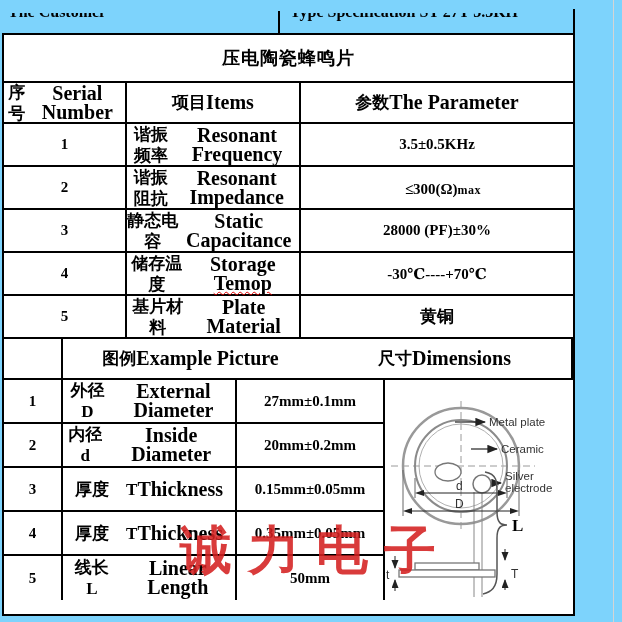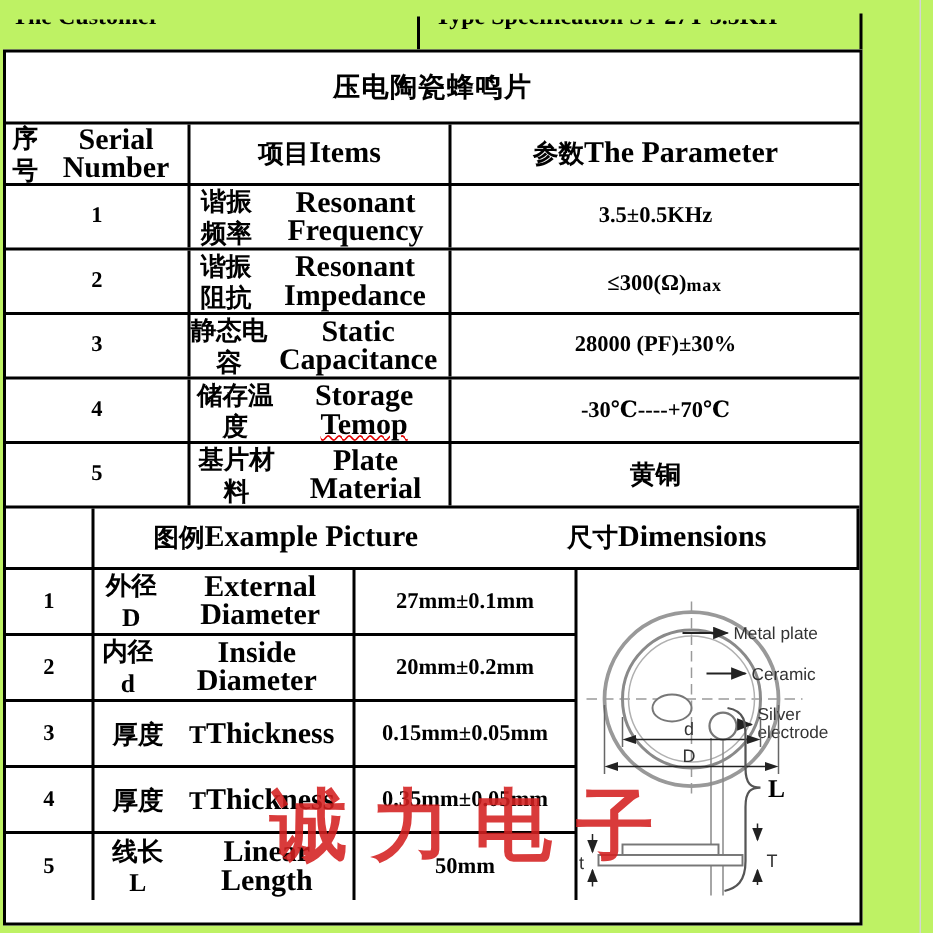--- a/index.html
+++ b/index.html
@@ -1,17 +1,17 @@
 <!DOCTYPE html>
 <html><head>
 <meta charset="utf-8">
 <style>
   html,body{margin:0;padding:0;}
   .page{
-    position:relative;width:622px;height:622px;background:#bef264;
+    position:relative;width:622px;height:622px;background:#7dd3fc;
     font-family:"Liberation Serif","DejaVu Serif",serif;color:#000;overflow:hidden;
   }
   
   .topclip{position:absolute;top:13px;height:14px;overflow:hidden;}
   .topclip .inner{display:block;margin-top:-12px;font-size:16px;font-weight:bold;line-height:22px;white-space:nowrap;}
   .top-divider{position:absolute;left:278px;top:11px;width:2px;height:22px;background:#000;}
   .top-rborder{position:absolute;left:573px;top:9px;width:2px;height:24px;background:#000;}
   
   .tbl{position:absolute;left:2px;top:33px;width:573px;border:2px solid #000;box-sizing:border-box;background:#fff;}
   .trow{display:flex;border-bottom:2px solid #000;box-sizing:border-box;}

